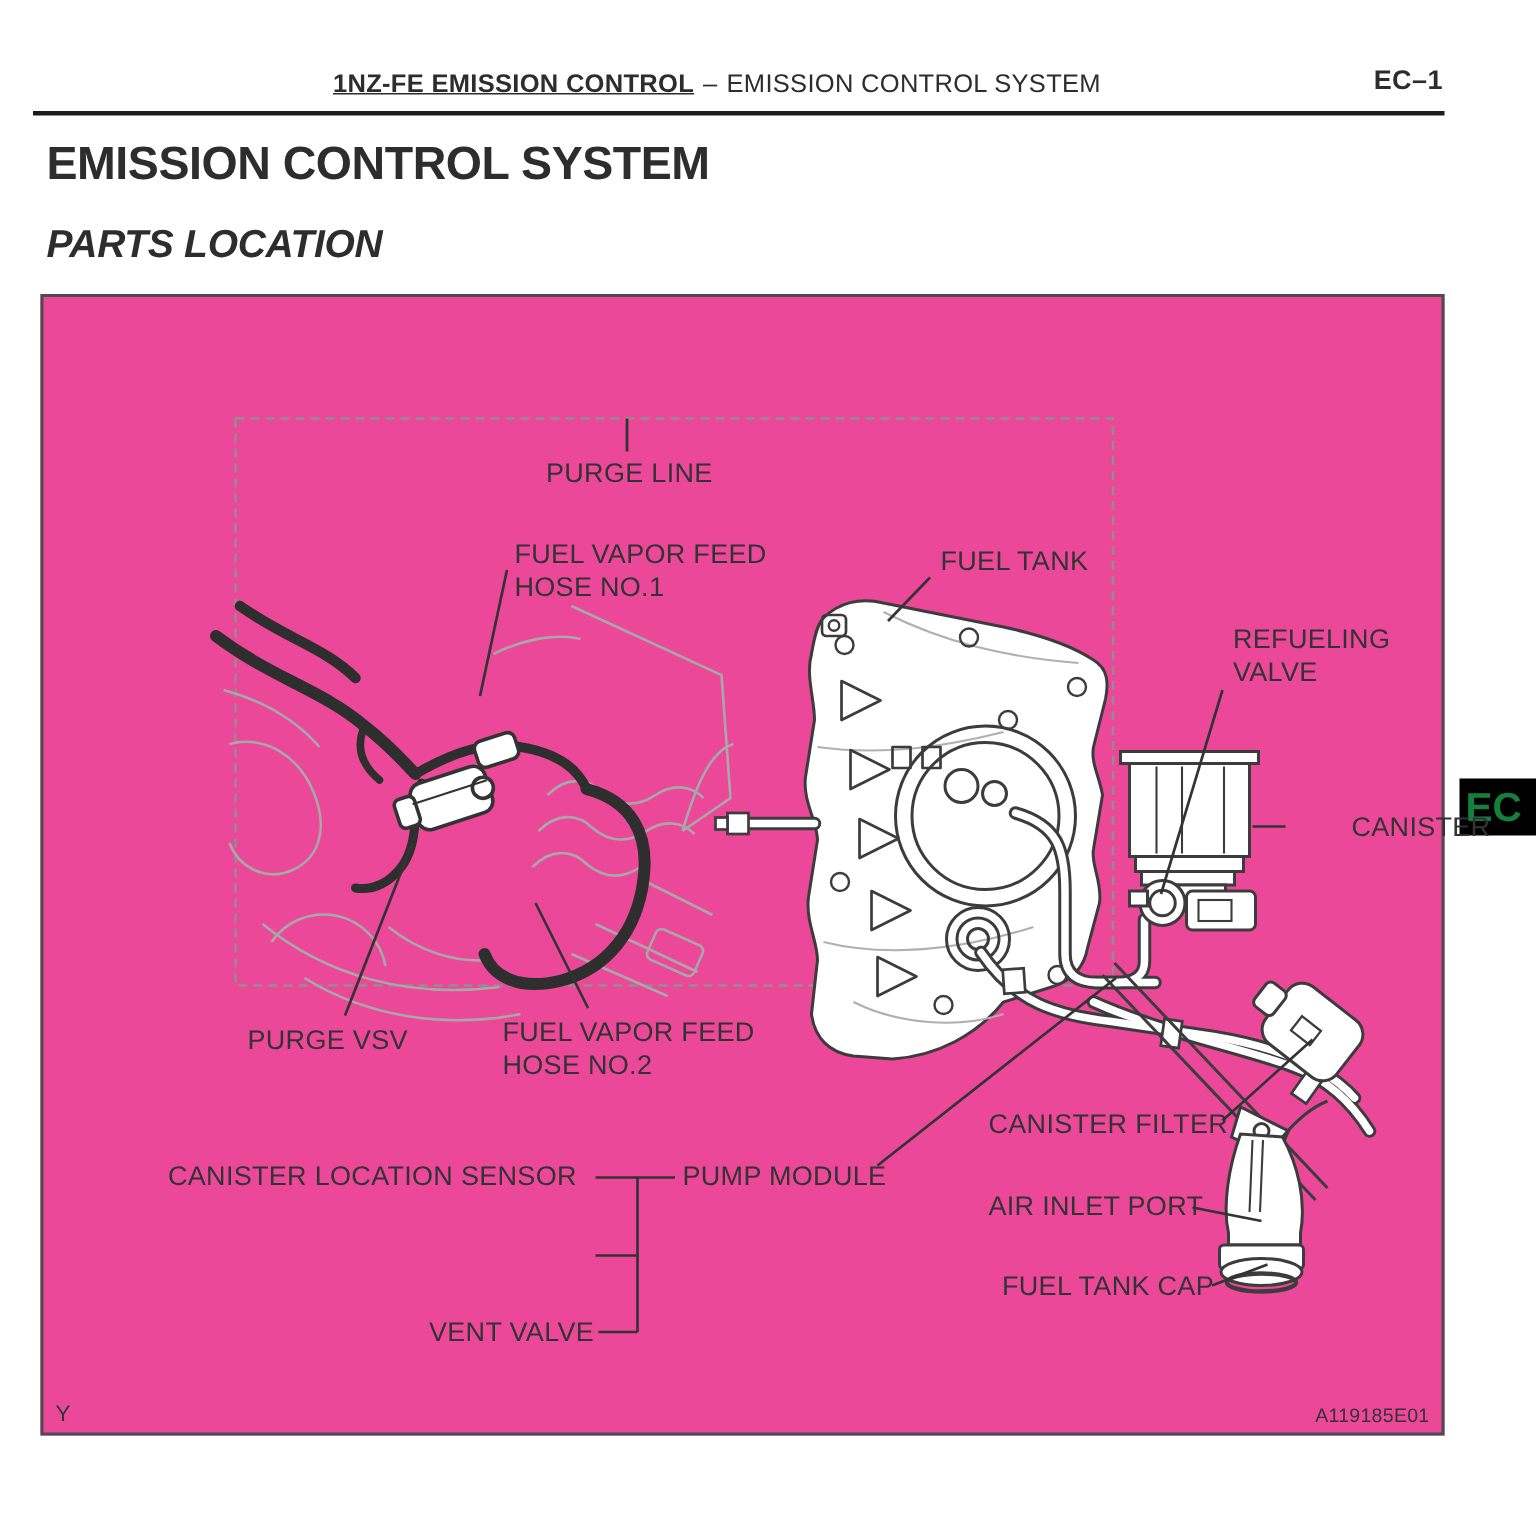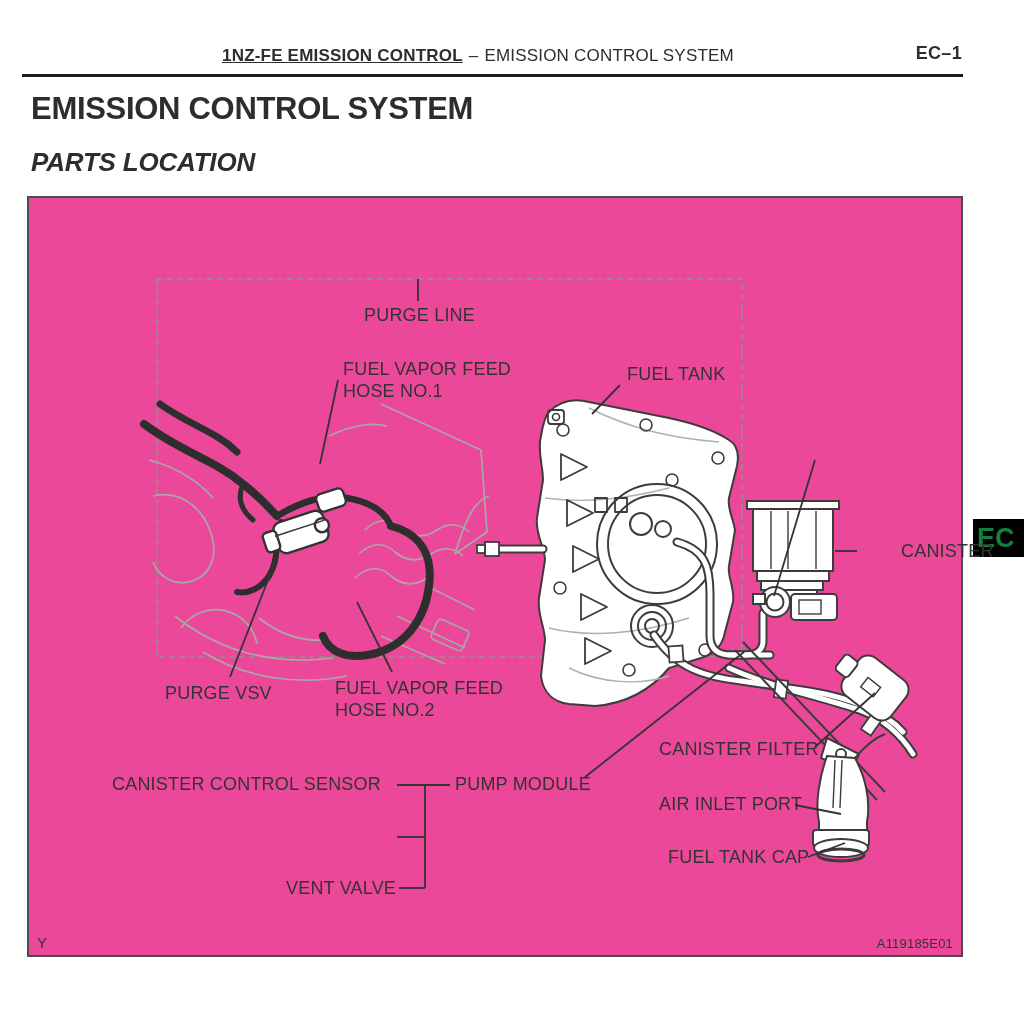--- a/index.html
+++ b/index.html
@@ -215,36 +215,40 @@
 
   <div class="lbl" style="left:314px; top:160px;">
     <div>FUEL VAPOR FEED</div>
     <div>HOSE NO.1</div>
   </div>
 
   <div class="lbl" style="left:598px; top:165px;">
     <span>FUEL TANK</span>
   </div>
 
+  <div class="lbl" style="left:793px; top:217px;">
+    <div>REFUELING</div>
+    <div>VALVE</div>
+  </div>
 
   <div class="lbl" style="left:832px; top:342px;margin-left:40px;">
     <span>CANISTER</span>
   </div>
 
   <div class="lbl" style="left:136px; top:484px;">
     <span>PURGE VSV</span>
   </div>
 
   <div class="lbl" style="left:306px; top:479px;">
     <div>FUEL VAPOR FEED</div>
     <div>HOSE NO.2</div>
   </div>
 
   <div class="lbl" style="left:83px; top:575px;">
-    <span>CANISTER CONTROL SENSOR</span>
+    <span>CANISTER LOCATION SENSOR</span>
   </div>
 
   <div class="lbl" style="left:426px; top:575px;">
     <span>PUMP MODULE</span>
   </div>
 
 
   <div class="lbl" style="left:257px; top:679px;">
     <span>VENT VALVE</span>
   </div>

